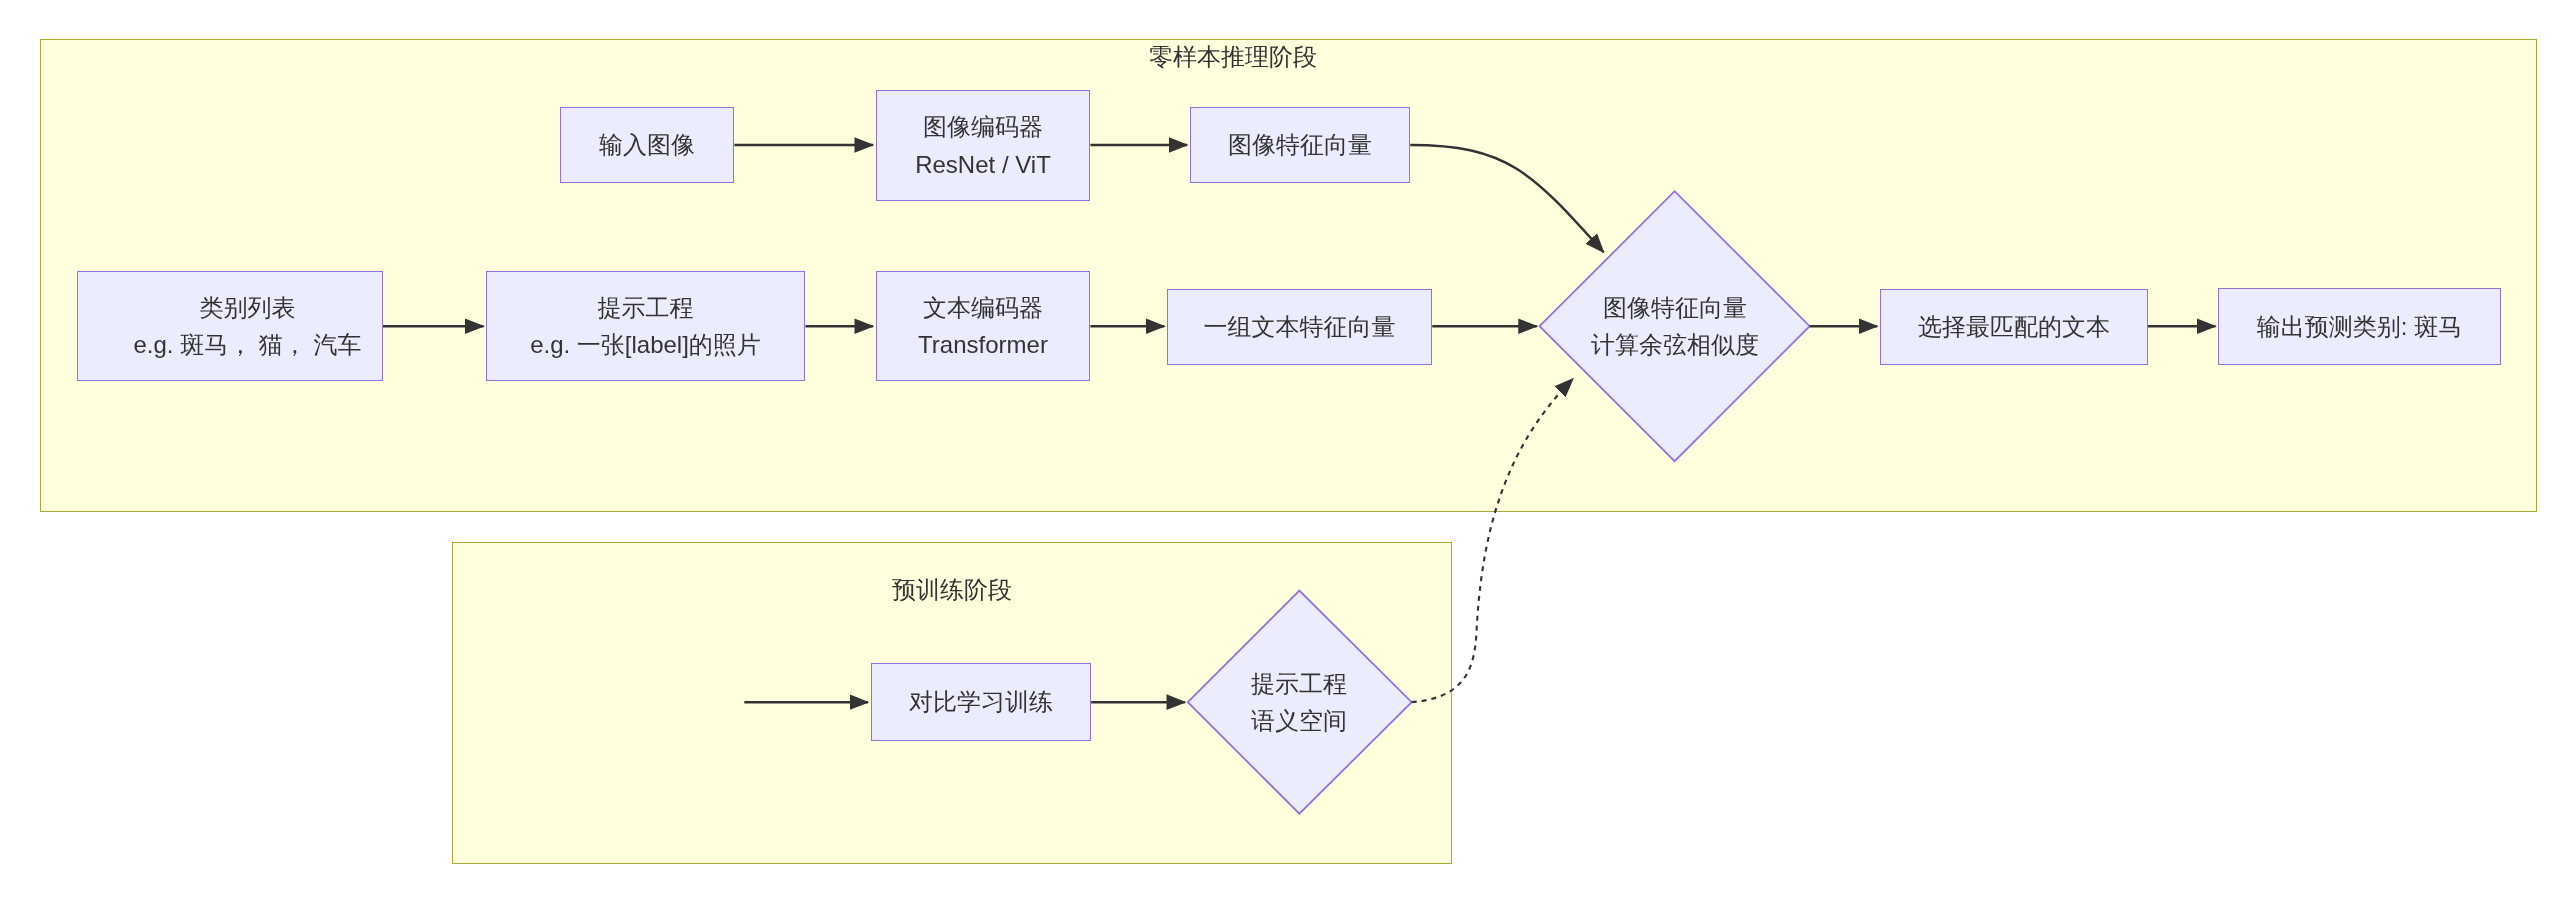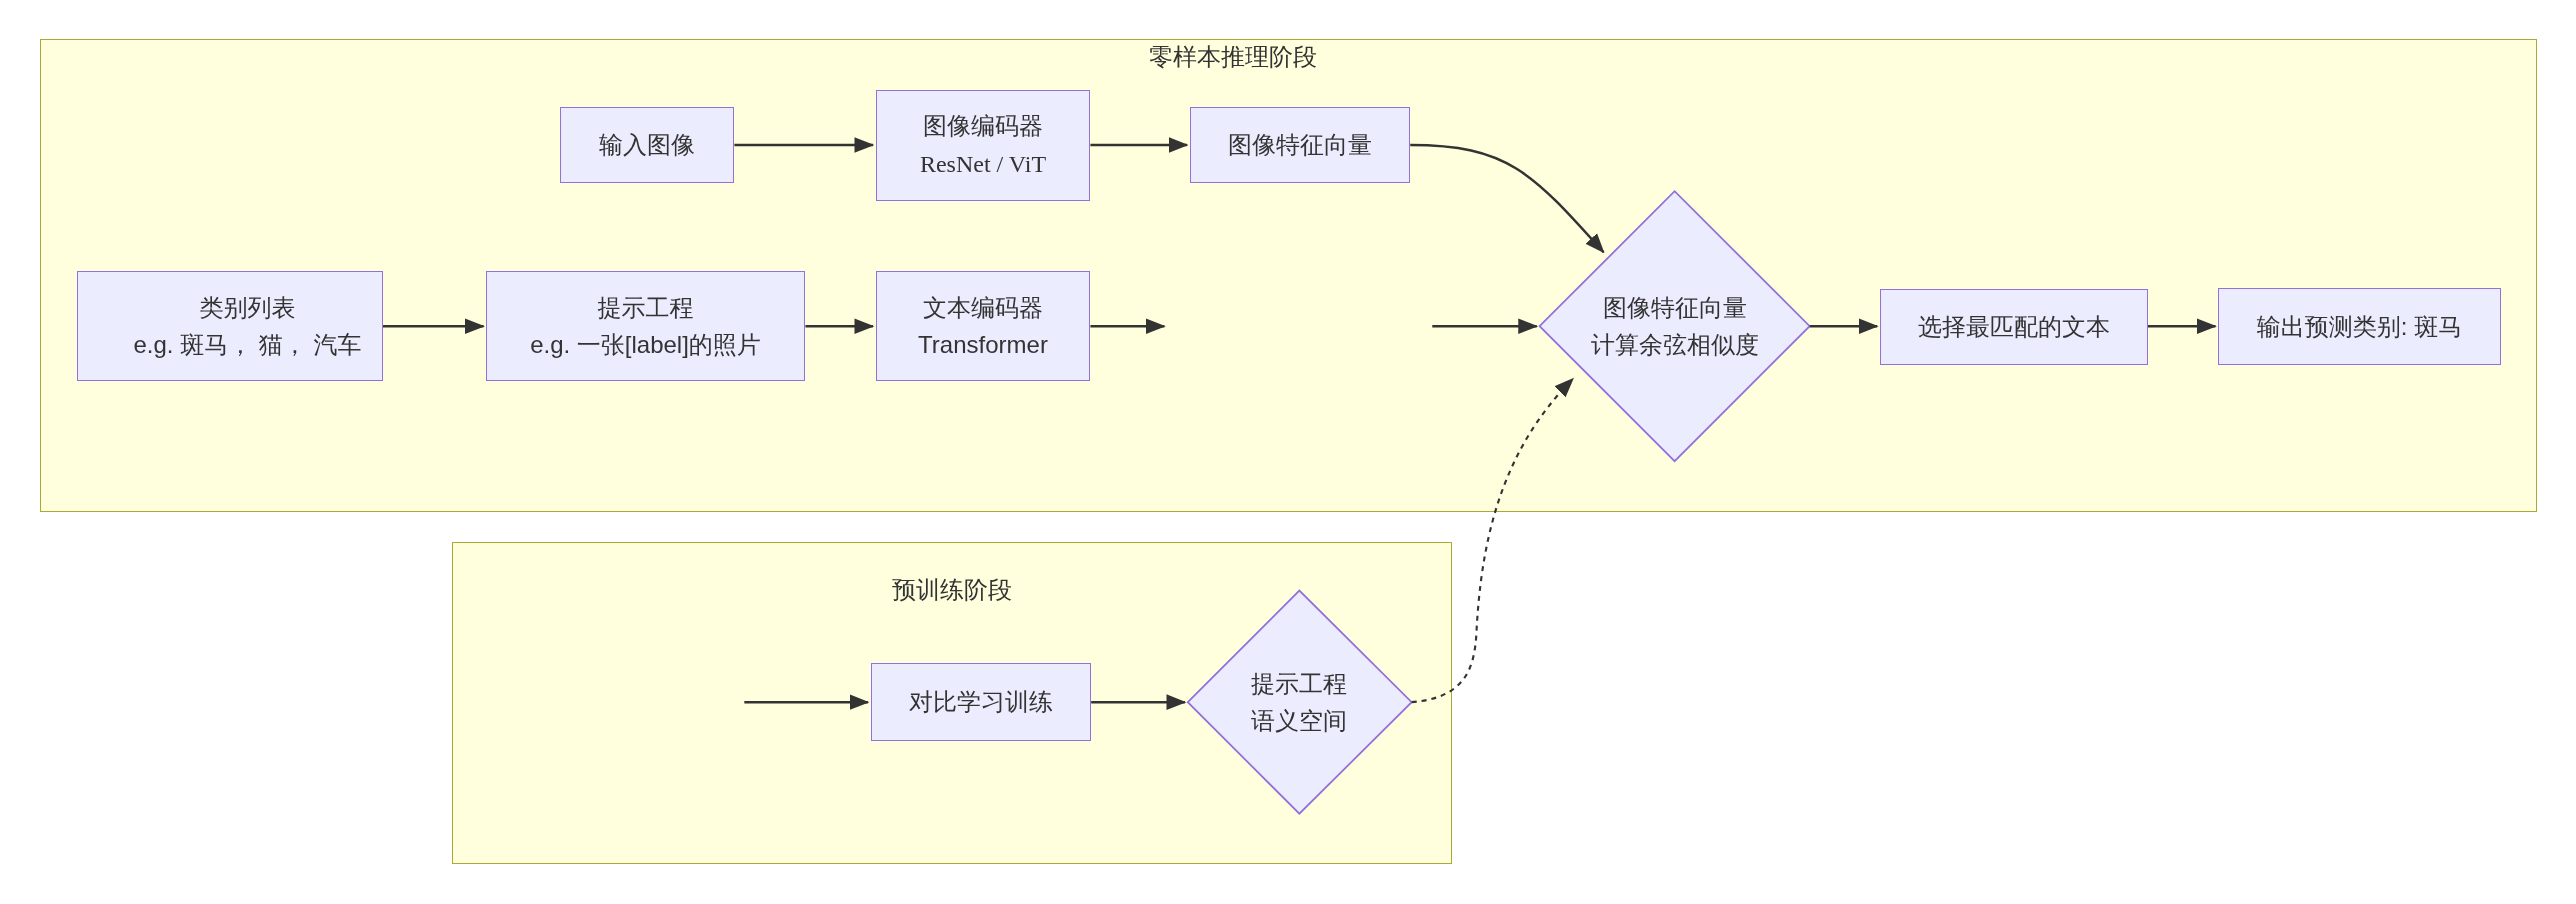--- a/index.html
+++ b/index.html
@@ -50,21 +50,21 @@
     <path class="edge dotted" d="M 1986 988 C 2060 982 2074 942 2077 893 C 2083 770 2108 638 2213 533" marker-end="url(#arrow)"></path>
   </svg>
 
   <div class="subgraph-title" style="left:1233px;top:41px;">零样本推理阶段</div>
   <div class="subgraph-title" style="left:952px;top:574px;">预训练阶段</div>
 
   <div class="node" style="left:560px;top:107px;width:174px;height:76px;">
     <span>输入图像</span>
   </div>
 
-  <div class="node" style="left:876px;top:90px;width:214px;height:111px;font-family:Liberation Serif, serif;">
+  <div class="node" style="left:876px;top:90px;width:214px;height:111px;">
     <span>图像编码器</span>
     <span>ResNet / ViT</span>
   </div>
 
   <div class="node" style="left:1190px;top:107px;width:220px;height:76px;">
     <span>图像特征向量</span>
   </div>
 
   <div class="node" style="left:77px;top:271px;width:306px;height:110px;padding-left:35px;">
     <span>类别列表</span>
@@ -74,20 +74,23 @@
   <div class="node" style="left:876px;top:271px;width:214px;height:110px;">
     <span>文本编码器</span>
     <span>Transformer</span>
   </div>
 
   <div class="node" style="left:486px;top:271px;width:319px;height:110px;">
     <span>提示工程</span>
     <span>e.g. 一张[label]的照片</span>
   </div>
 
+  <div class="node" style="left:1167px;top:289px;width:265px;height:76px;">
+    <span>一组文本特征向量</span>
+  </div>
 
   <div class="node" style="left:1880px;top:289px;width:268px;height:76px;justify-content:center;">
     <span>选择最匹配的文本</span>
   </div>
 
   <div class="node" style="left:2218px;top:288px;width:283px;height:77px;">
     <span>输出预测类别: 斑马</span>
   </div>
 
 

